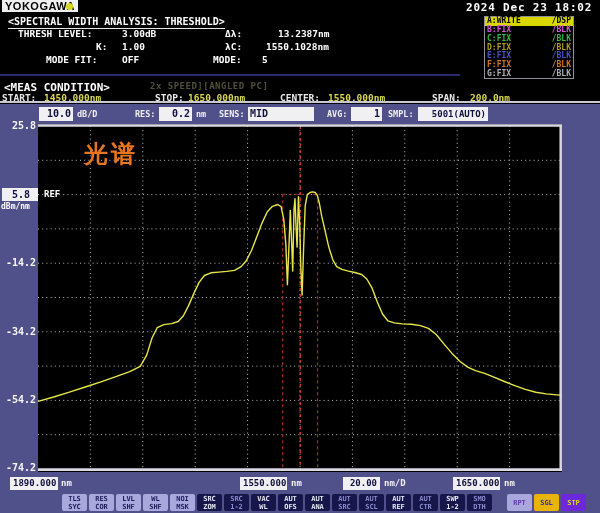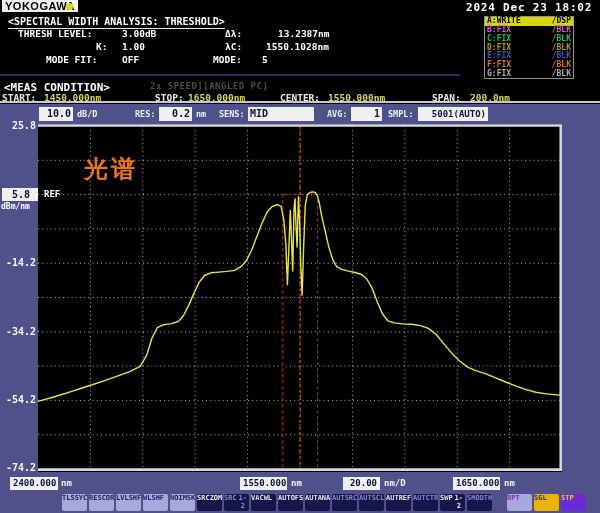--- a/index.html
+++ b/index.html
@@ -28,33 +28,33 @@
                display:flex;flex-direction:column;}
   .trace-row{flex:1;display:flex;justify-content:space-between;align-items:center;
              font-size:8px;font-weight:bold;padding:0 2px;line-height:8px;}
   
   .wbox{background:#f0f0f2;color:#101040;font-weight:bold;font-size:10px;line-height:14px;
         text-align:right;padding:0 2px;box-sizing:border-box;height:14px;}
   .slabel{font-size:8.5px;font-weight:bold;color:#f0f0f0;}
   
   #graph{left:38px;top:124px;width:524px;height:348px;background:#000;overflow:visible;}
   #annotation{left:84px;top:138px;font-size:24px;font-weight:bold;color:#e8761e;letter-spacing:3px;
-              font-family:"DejaVu Sans",sans-serif;margin-top:15px;}
+              font-family:"DejaVu Sans",sans-serif;}
   .ylab{width:35px;text-align:right;font-size:10px;font-weight:bold;color:#f8f8f8;}
   #ref-box{left:2px;top:188px;width:36px;height:13px;background:#f0f0f2;color:#101040;
            font-size:10px;font-weight:bold;text-align:right;line-height:13px;padding-right:8px;box-sizing:border-box;}
   #ref-label{left:44px;top:189px;font-size:9px;font-weight:bold;}
   #unit-label{left:1px;top:202px;font-size:8px;font-weight:bold;}
   
   .xbox{position:absolute;background:#f0f0f2;color:#101040;font-weight:bold;font-size:9px;
         line-height:13px;text-align:right;padding:0 3px;box-sizing:border-box;height:13px;}
   .xunit{position:absolute;font-size:9px;font-weight:bold;color:#f0f0f0;}
   
   #toolbar{left:62px;top:494px;display:flex;gap:2px;align-items:flex-start;}
-  .tb{width:25px;height:17px;border-radius:2px;display:flex;flex-direction:row;
+  .tb{width:25px;height:17px;border-radius:2px;display:flex;flex-direction:column;justify-content:center;
       text-align:center;font-size:7px;font-weight:bold;line-height:8px;cursor:default;letter-spacing:0px;}
   .tb span{display:block;}
   .tb.light{background:#a8a8dc;color:#1c1c5c;}
   .tb.dark{background:#16164a;color:#e8e8f4;}
   .tb.darkdim{background:#16164a;color:#8a8ad0;}
   .tb.rpt{background:#a8a8dc;color:#6a38a8;}
   .tb.sgl{background:#eab308;color:#2830a8;}
   .tb.stp{background:#6d28d9;color:#d8d826;}
   #tb-spacer{width:11px;height:1px;}
 </style>
@@ -173,21 +173,21 @@
 
   <div class="abs ylab" style="left:1px;top:120px;">25.8</div>
   <div class="abs" id="ref-box">5.8</div>
   <div class="abs" id="ref-label">REF</div>
   <div class="abs" id="unit-label">dBm/nm</div>
   <div class="abs ylab" style="left:1px;top:257px;">-14.2</div>
   <div class="abs ylab" style="left:1px;top:326px;">-34.2</div>
   <div class="abs ylab" style="left:1px;top:394px;">-54.2</div>
   <div class="abs ylab" style="left:1px;top:462px;">-74.2</div>
 
-  <div class="xbox" style="left:10px;top:477px;width:48px;">2400.000</div>
+  <div class="xbox" style="left:10px;top:477px;width:48px;">1890.000</div>
   <div class="xunit" style="left:61px;top:478px;">nm</div>
   <div class="xbox" style="left:240px;top:477px;width:47px;">1550.000</div>
   <div class="xunit" style="left:291px;top:478px;">nm</div>
   <div class="xbox" style="left:343px;top:477px;width:37px;">20.00</div>
   <div class="xunit" style="left:384px;top:478px;">nm/D</div>
   <div class="xbox" style="left:453px;top:477px;width:47px;">1650.000</div>
   <div class="xunit" style="left:504px;top:478px;">nm</div>
 
   <div class="abs" id="toolbar">
     <div class="tb light">

